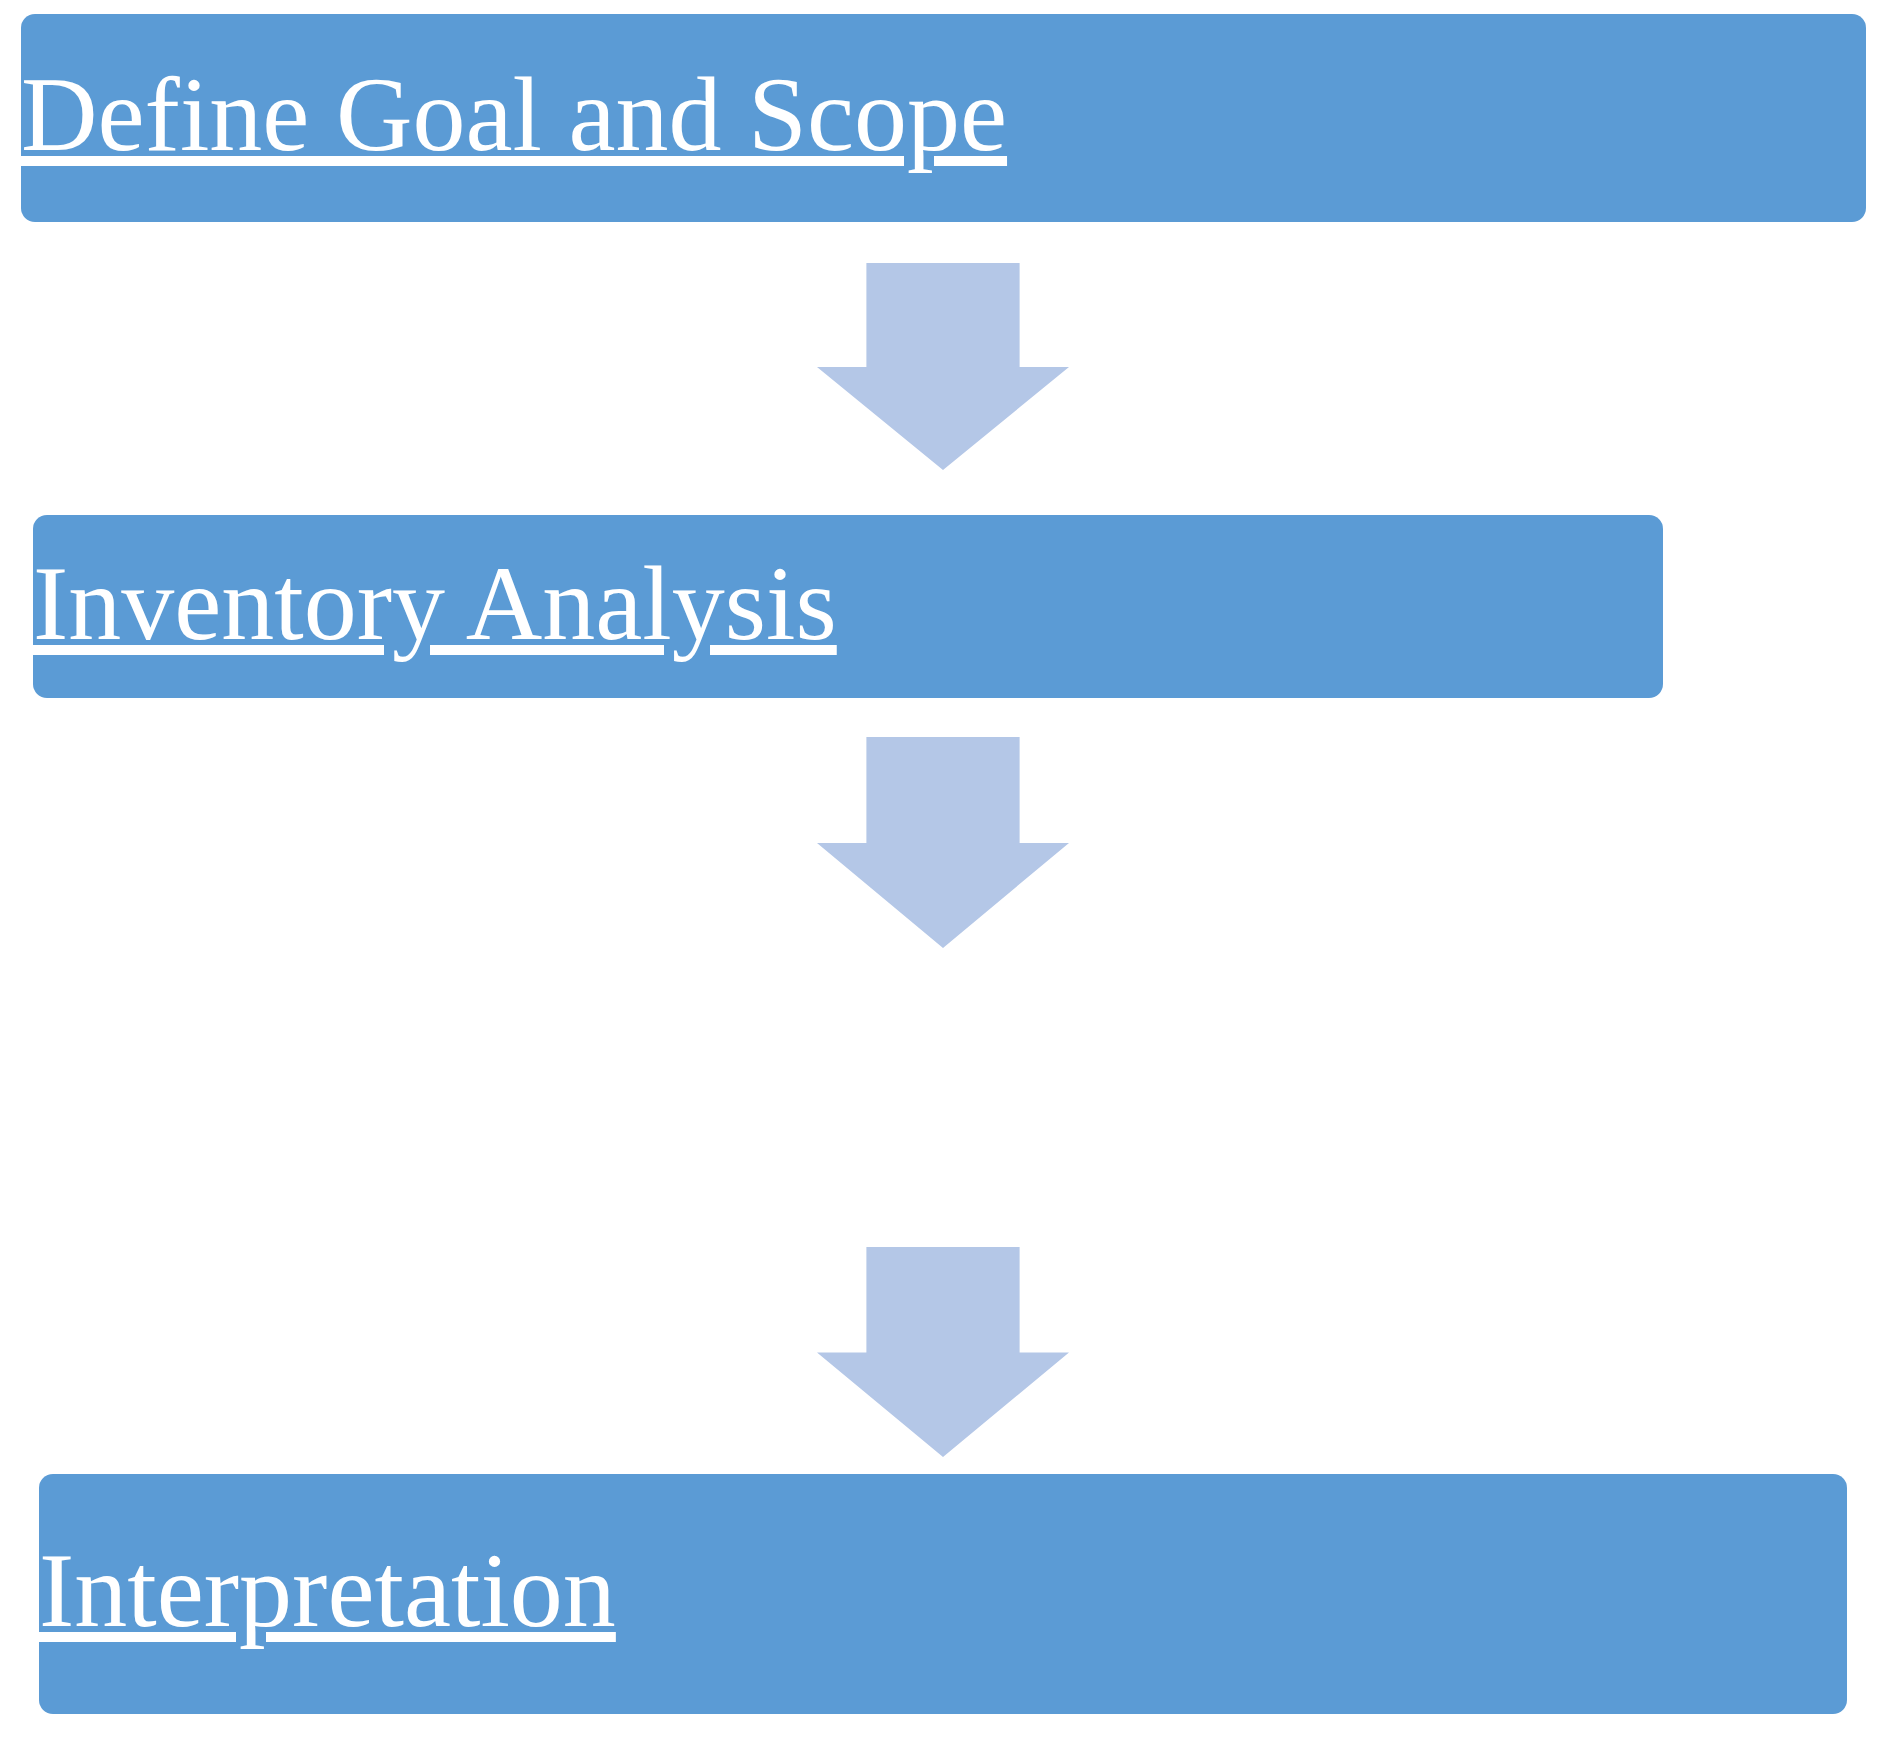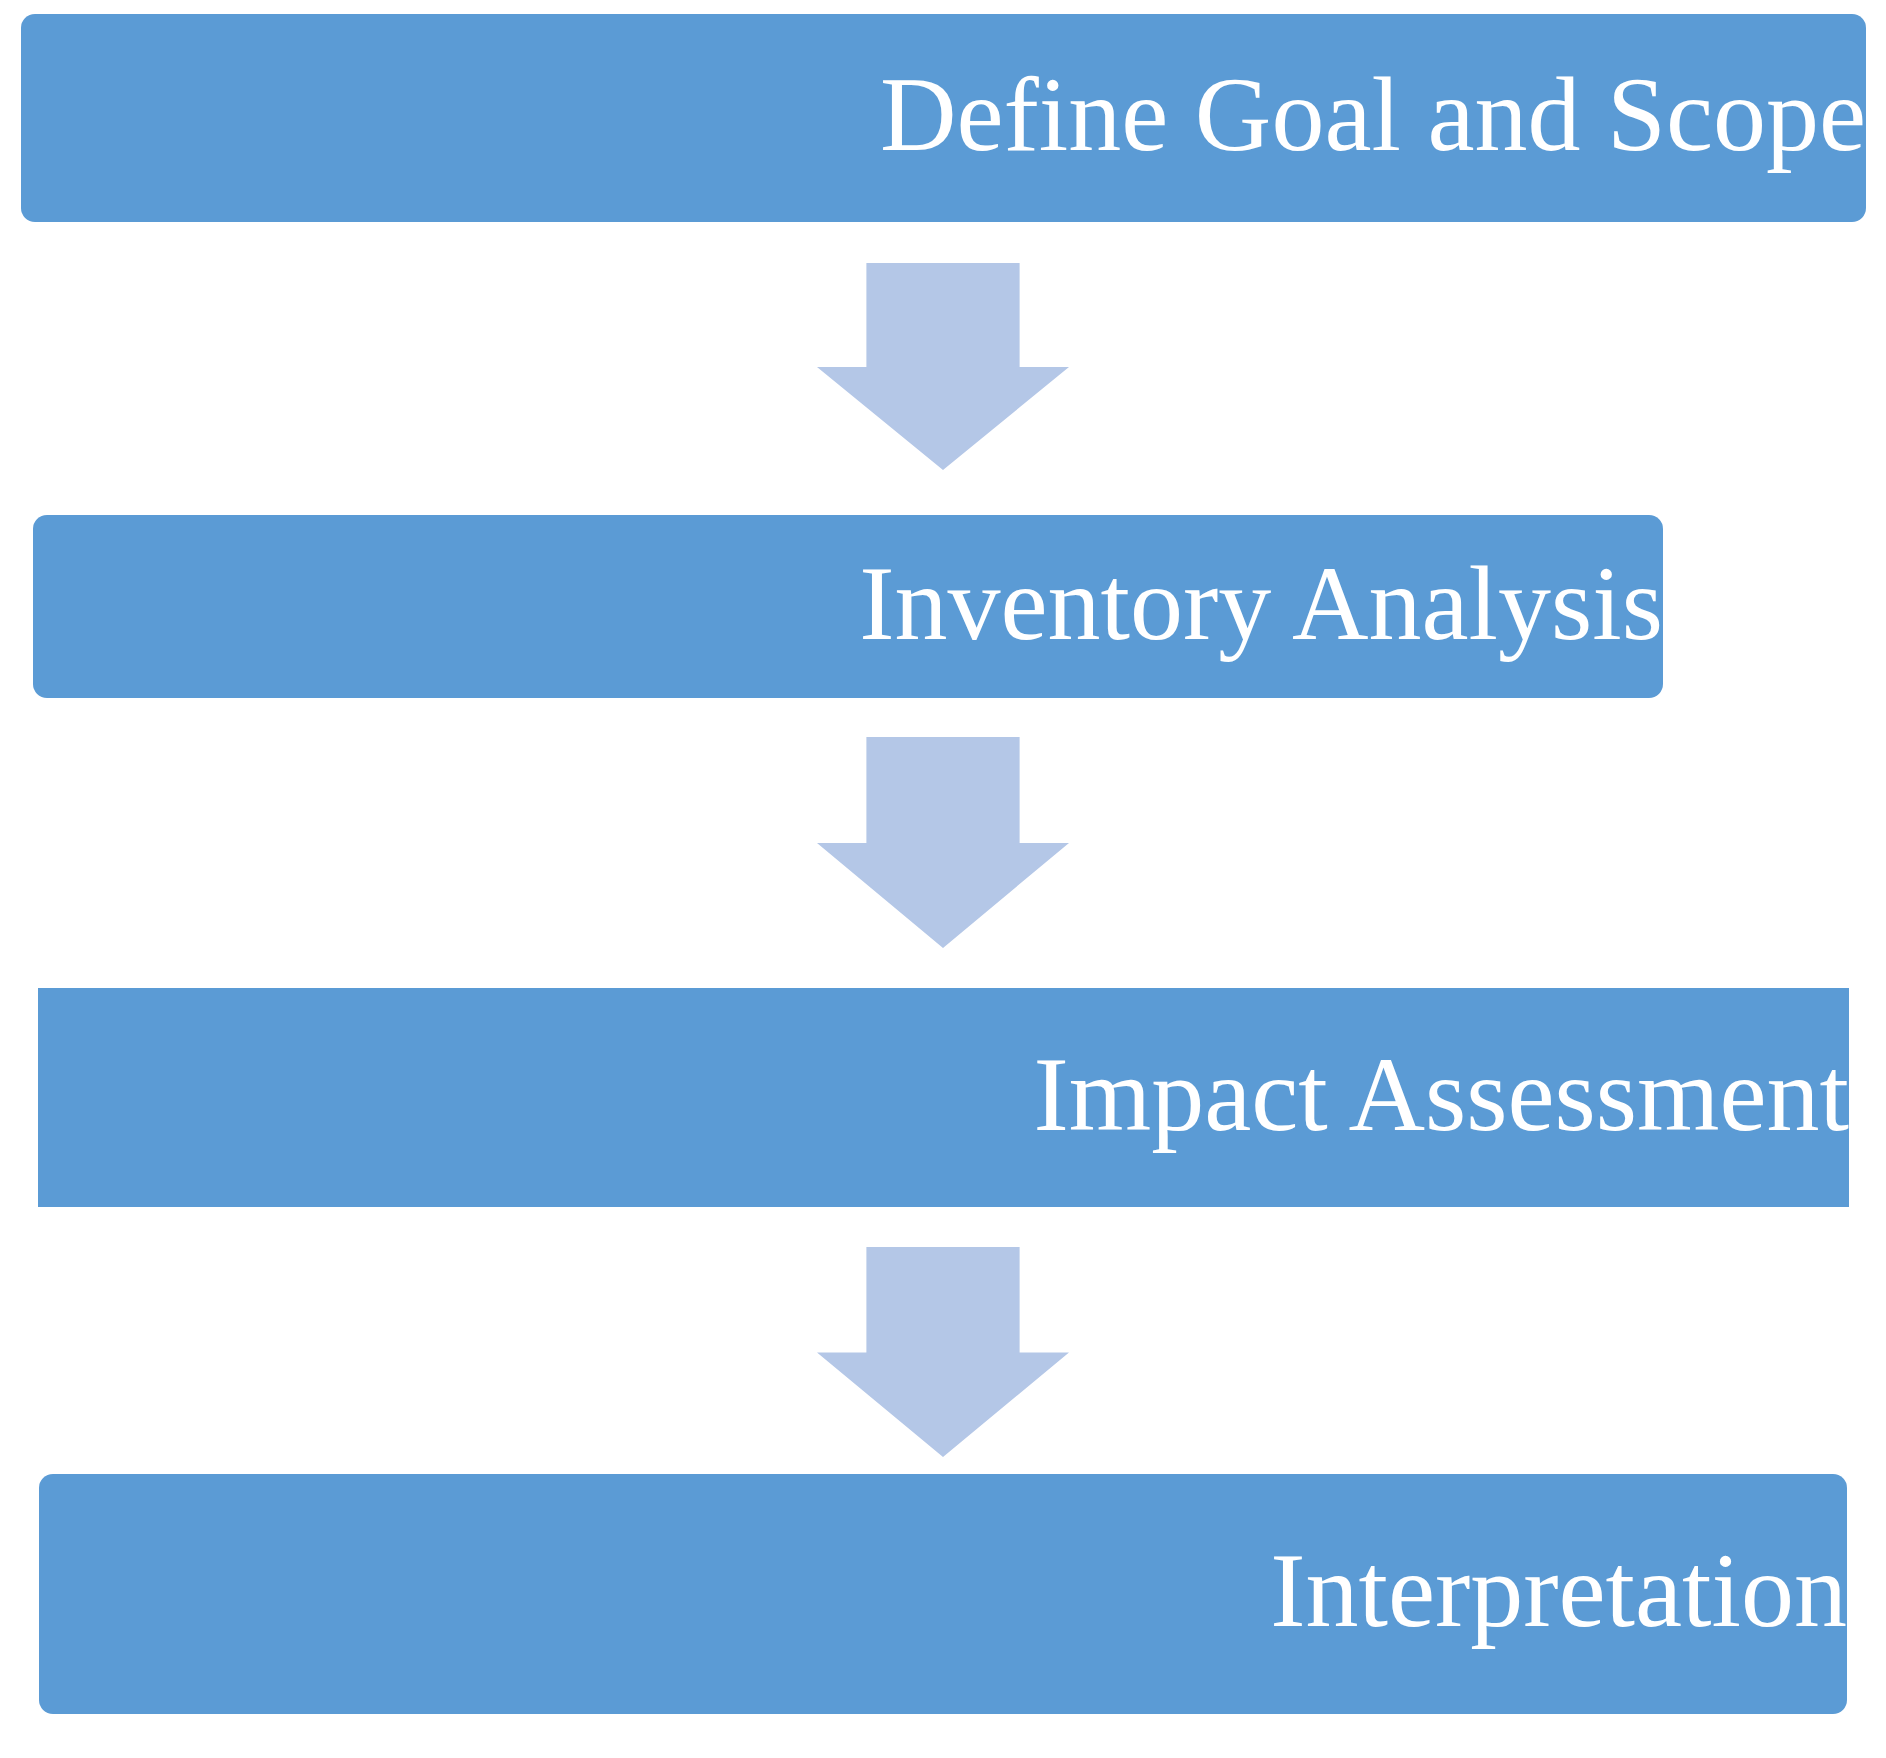--- a/index.html
+++ b/index.html
@@ -12,27 +12,28 @@
     width: 1886px;
     height: 1758px;
     background: #ffffff;
     font-family: "Liberation Serif", serif;
     overflow: hidden;
   }
   .step {
     position: absolute;
     display: flex;
     align-items: center;
-    justify-content: flex-end;
+    justify-content: flex-start;
     background: var(--box-fill, #5B9BD5);
     color: var(--text-color, #ffffff);
     font-size: 106px;
     line-height: 1;
     text-align: center;
     white-space: nowrap;
+    text-decoration: underline;
   }
   .step.rounded {
     border-radius: 14px;
   }
   .step .label {
     display: block;
     padding-bottom: 6px;
   }
   .arrow {
     position: absolute;
@@ -58,23 +59,20 @@
   </div>
 
   <div class="arrow" style="left:817px; top:263px; width:252px; height:207px;"></div>
 
   <div class="step rounded" style="left:33px; top:515px; width:1630px; height:183px;">
     <span class="label">Inventory Analysis</span>
   </div>
 
   <div class="arrow" style="left:817px; top:737px; width:252px; height:211px;"></div>
 
-  <div class="step" style="left:38px; top:988px; width:1811px; height:219px;">
-    <span class="label">Impact Assessment</span>
-  </div>
 
   <div class="arrow" style="left:817px; top:1247px; width:252px; height:210px;"></div>
 
   <div class="step rounded" style="left:39px; top:1474px; width:1808px; height:240px;">
     <span class="label">Interpretation</span>
   </div>
 
 </div>
 
 </body></html>

